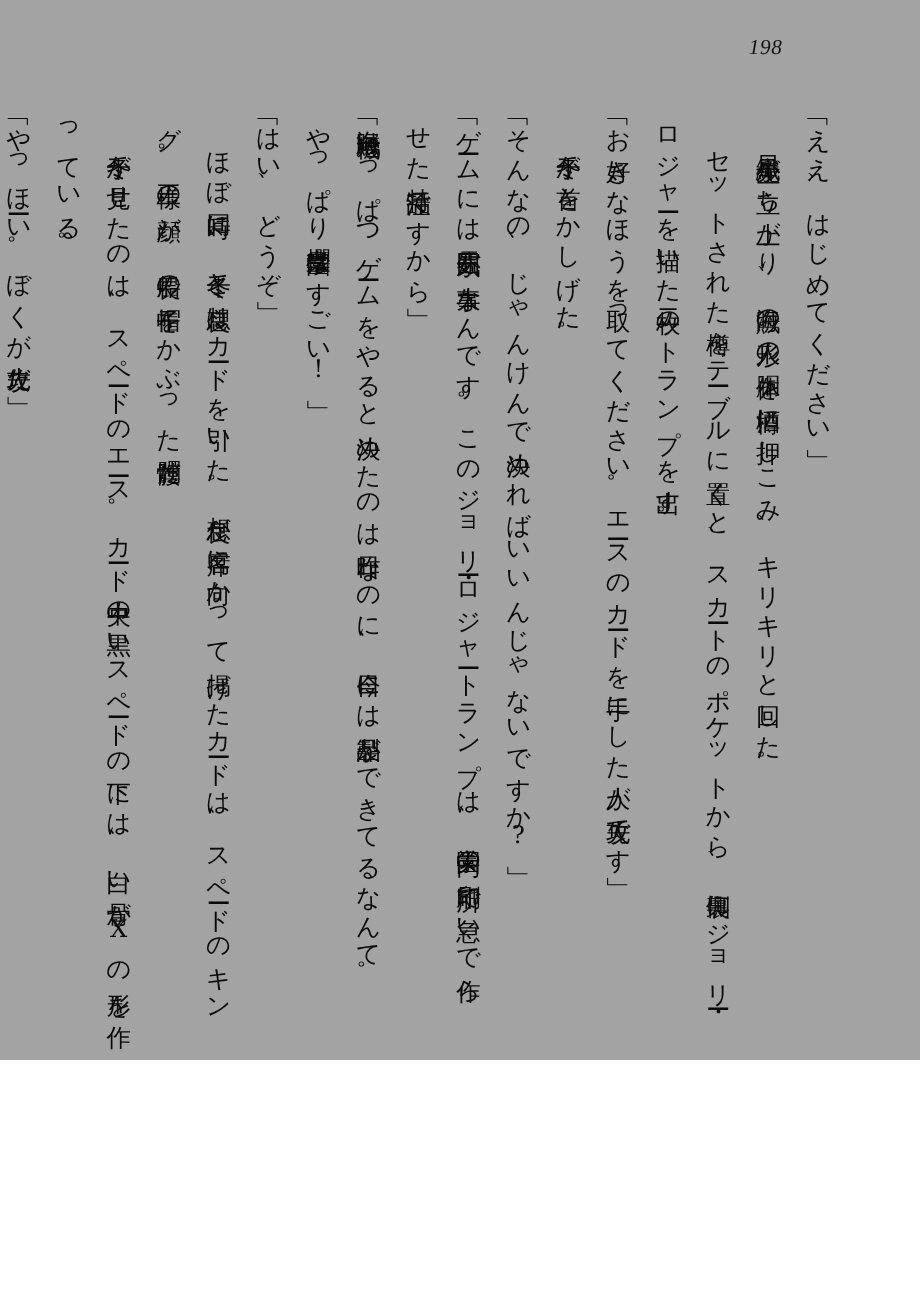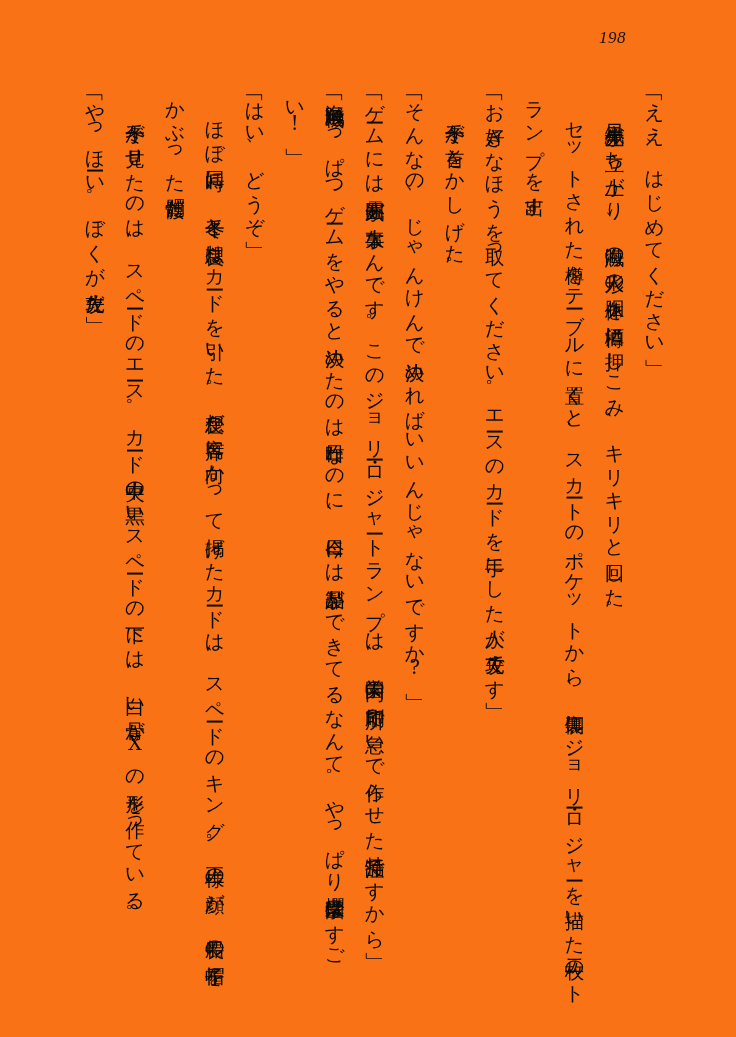--- a/index.html
+++ b/index.html
@@ -7,22 +7,22 @@
     padding: 0;
     background: #ffffff;
   }
   body {
     font-family: "Liberation Serif", "DejaVu Serif", serif;
     color: #000000;
   }
   .page {
     position: relative;
     width: 736px;
-    height: 1037px;
-    background: #f97316;
+    height: 848px;
+    background: #a3a3a3;
     overflow: hidden;
     box-sizing: border-box;
   }
   .page-number {
     position: absolute;
     top: 28px;
     right: 110px;
     font-family: "Liberation Serif", "DejaVu Serif", serif;
     font-style: italic;
     font-size: 17px;

